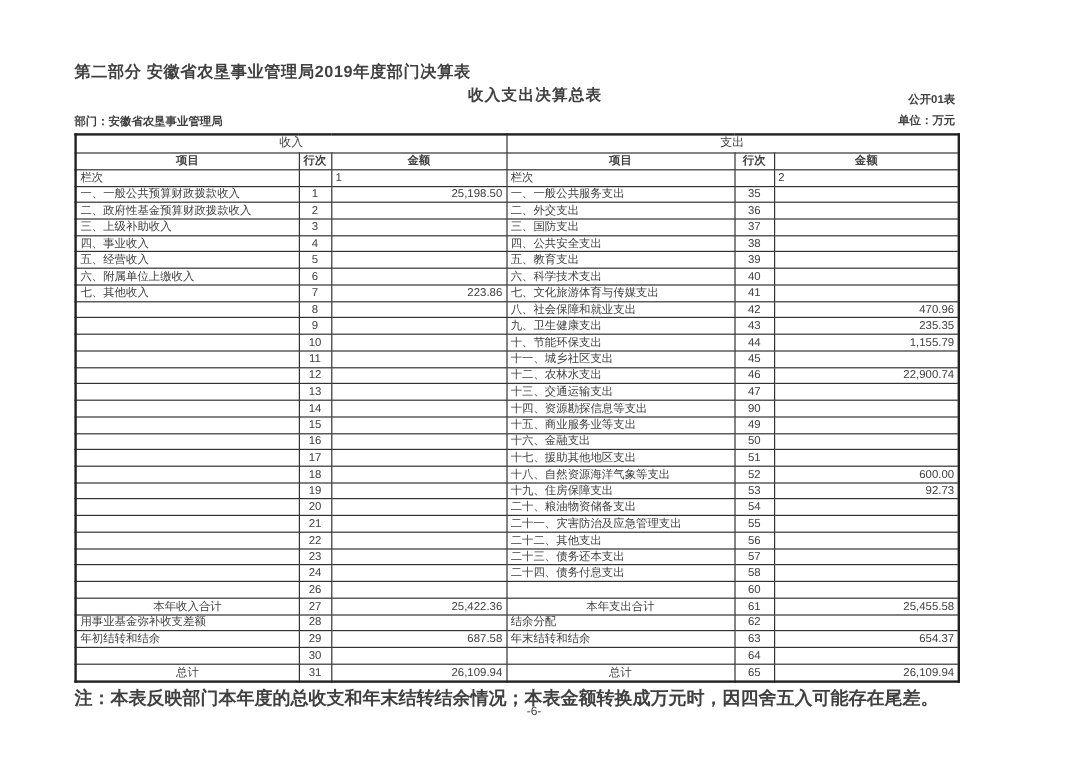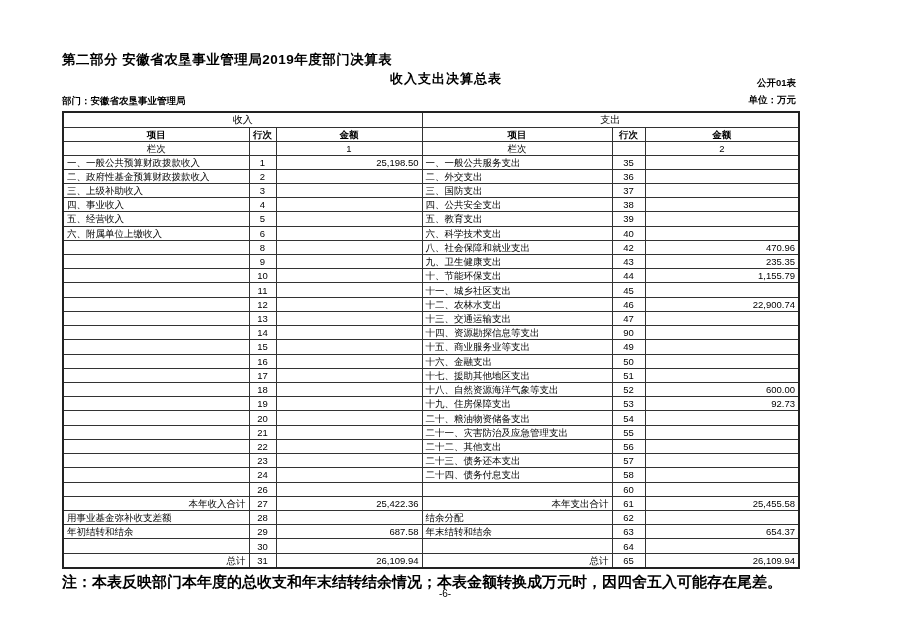--- a/index.html
+++ b/index.html
@@ -1,19 +1,19 @@
 <!DOCTYPE html>
 <html><head>
 <meta charset="utf-8">
 <style>
   * { margin:0; padding:0; box-sizing:border-box; }
   html,body { background:#ffffff; }
   .page {
     position:relative; width:900px; height:637px; background:#ffffff;
-    color:#000000; font-family:"Liberation Sans","DejaVu Sans",sans-serif;
+    color:#404040; font-family:"Liberation Sans","DejaVu Sans",sans-serif;
     overflow:hidden;
   }
   .doc-title {
     position:absolute; left:62px; top:51px;
     font-size:13.5px; font-weight:bold; letter-spacing:0.5px; white-space:nowrap;
   }
   .doc-subtitle {
     position:absolute; left:0; top:70px; width:860px; text-align:center;
     font-size:13px; font-weight:bold; letter-spacing:1px;padding-left:32px;
   }
@@ -31,25 +31,25 @@
     border-collapse:collapse; table-layout:fixed;
     border:2px solid #222222;
   }
   table.sheet th, table.sheet td {
     border:1px solid #333333;
     font-size:9.5px; font-weight:normal; line-height:11px;
     padding:0 3px; white-space:nowrap; overflow:hidden;
   }
   table.sheet thead tr.sec-row th { height:15px; font-size:10px; text-align:center; }
   table.sheet thead tr.hdr-row th { height:14px; text-align:center;font-weight:bold; }
-  table.sheet thead tr.idx-row th { height:14px; text-align:center; }
+  table.sheet thead tr.idx-row th { height:14px; text-align:left; }
   td.c-item { text-align:left; }
   td.c-line { text-align:center; }
   td.c-amt  { text-align:right; padding-right:4px; }
-  td.strong { font-weight:bold; text-align:right; }
+  td.strong { font-weight:bold; text-align:center; }
   .footnote {
     position:absolute; left:62px; top:573px; font-size:15px; font-weight:bold;
     white-space:nowrap;
   }
   .page-number {
     position:absolute; left:0; top:588px; width:890px; text-align:center;
     font-size:10px;
   }
 </style>
 </head>
@@ -137,20 +137,28 @@
         </tr>
         <tr>
           <td class="c-item">六、附属单位上缴收入</td>
           <td class="c-line">6</td>
           <td class="c-amt"></td>
           <td class="c-item">六、科学技术支出</td>
           <td class="c-line">40</td>
           <td class="c-amt"></td>
         </tr>
         <tr>
+          <td class="c-item">七、其他收入</td>
+          <td class="c-line">7</td>
+          <td class="c-amt">223.86</td>
+          <td class="c-item">七、文化旅游体育与传媒支出</td>
+          <td class="c-line">41</td>
+          <td class="c-amt"></td>
+        </tr>
+        <tr>
           <td class="c-item"></td>
           <td class="c-line">8</td>
           <td class="c-amt"></td>
           <td class="c-item">八、社会保障和就业支出</td>
           <td class="c-line">42</td>
           <td class="c-amt">470.96</td>
         </tr>
         <tr>
           <td class="c-item"></td>
           <td class="c-line">9</td>

